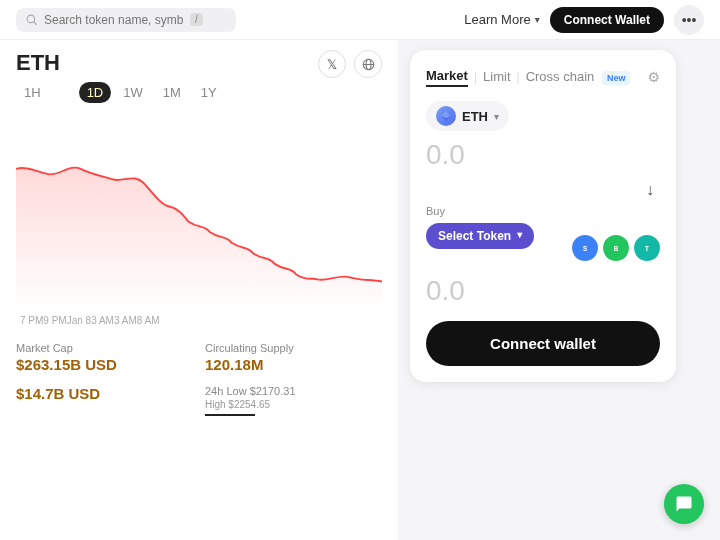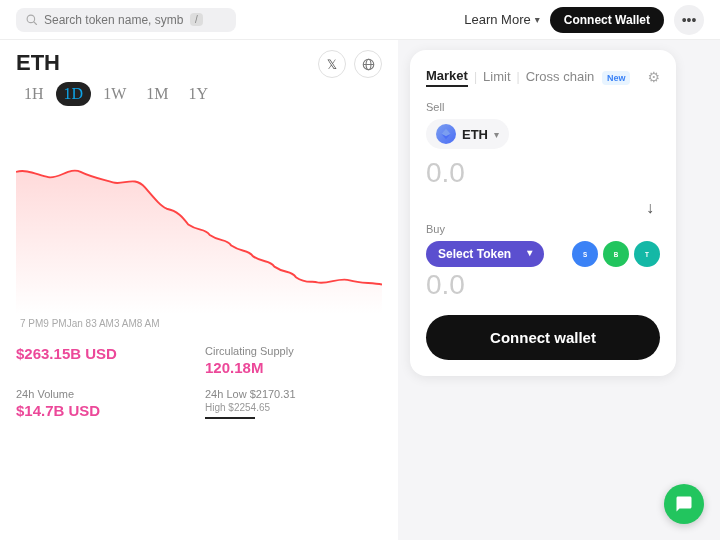--- a/index.html
+++ b/index.html
@@ -131,29 +131,29 @@
     .time-selector {
       display: flex;
       gap: 4px;
       margin-bottom: 8px;
     }
     .time-btn {
       padding: 3px 8px;
       border-radius: 20px;
       border: none;
       background: transparent;
-      font-size: 16px;
+      font-size: 13px;
       color: #888;
       cursor: pointer;
       font-weight: 500;
-      font-family: Liberation Serif, serif;
     }
     .time-btn.active {
       background: #222;
-      color: #0ea5e9;
+      color: #fef9c3;
+      margin-left: 26px;
     }
 
     
     .chart-container {
       width: 100%;
       height: 200px;
       position: relative;
     }
     .chart-svg {
       width: 100%;
@@ -174,21 +174,21 @@
       margin-top: 16px;
     }
     .stat-label {
       font-size: 11px;
       color: #888;
       margin-bottom: 2px;
     }
     .stat-value {
       font-size: 15px;
       font-weight: 600;
-      color: #ec4899;
+      color: #a16207;
     }
     .stat-sub {
       font-size: 10px;
       color: #999;
       margin-top: 2px;
     }
     .stat-underline {
       width: 50px;
       height: 2px;
       background: #222;
@@ -306,30 +306,30 @@
       font-size: 16px;
       color: #555;
     }
 
     
     .buy-section {
       margin-top: 6px;
     }
     .select-token-btn {
       display: inline-flex;
-      gap: 16px;
+      gap: 6px;
       background: #5b4fcf;
       color: #fff;
       border: none;
       border-radius: 20px;
       padding: 6px 12px;
       font-size: 12px;
       font-weight: 600;
       cursor: pointer;
-      margin-bottom: 0;
+      margin-bottom: 24px;
     }
     .select-token-btn .chevron-down-white {
       font-size: 10px;
     }
     .quick-tokens {
       display: flex;
       gap: 6px;
       margin-bottom: 4px;
       float: right;
       margin-top: -32px;
@@ -454,28 +454,28 @@
       <span>7 PM</span>
       <span>9 PM</span>
       <span>Jan 8</span>
       <span>3 AM</span>
       <span>3 AM</span>
       <span>8 AM</span>
     </div>
 
     <div class="stats-grid">
       <div>
+        <div class="stat-label">Market Cap</div>
         <div class="stat-value">$263.15B USD</div>
       </div>
       <div>
         <div class="stat-label">Circulating Supply</div>
         <div class="stat-value">120.18M</div>
       </div>
       <div>
-        <div class="stat-label">24h Volume</div>
         <div class="stat-value">$14.7B USD</div>
       </div>
       <div>
         <div class="stat-label">24h Low $2170.31</div>
         <div class="stat-sub">High $2254.65</div>
         <div class="stat-underline"></div>
       </div>
     </div>
   </div>
 
@@ -489,21 +489,20 @@
         <span class="tab-item">Limit</span>
         <span class="tab-divider">|</span>
         <span class="tab-item">
           <span>Cross chain</span>
           <span class="new-badge" style="margin-left:4px;">New</span>
         </span>
         <span class="settings-icon">⚙</span>
       </div>
 
       
-      <div class="section-label">Sell</div>
       <div class="token-selector">
         <div class="token-icon">
           <svg width="12" height="12" viewBox="0 0 16 16" fill="none">
             <polygon points="8,1 14,8 8,11 2,8" fill="#7b9ef0"></polygon>
             <polygon points="8,11 14,8 8,15 2,8" fill="#4c6ef5"></polygon>
           </svg>
         </div>
         <span class="token-symbol">ETH</span>
         <span class="chevron-down">▾</span>
       </div>

